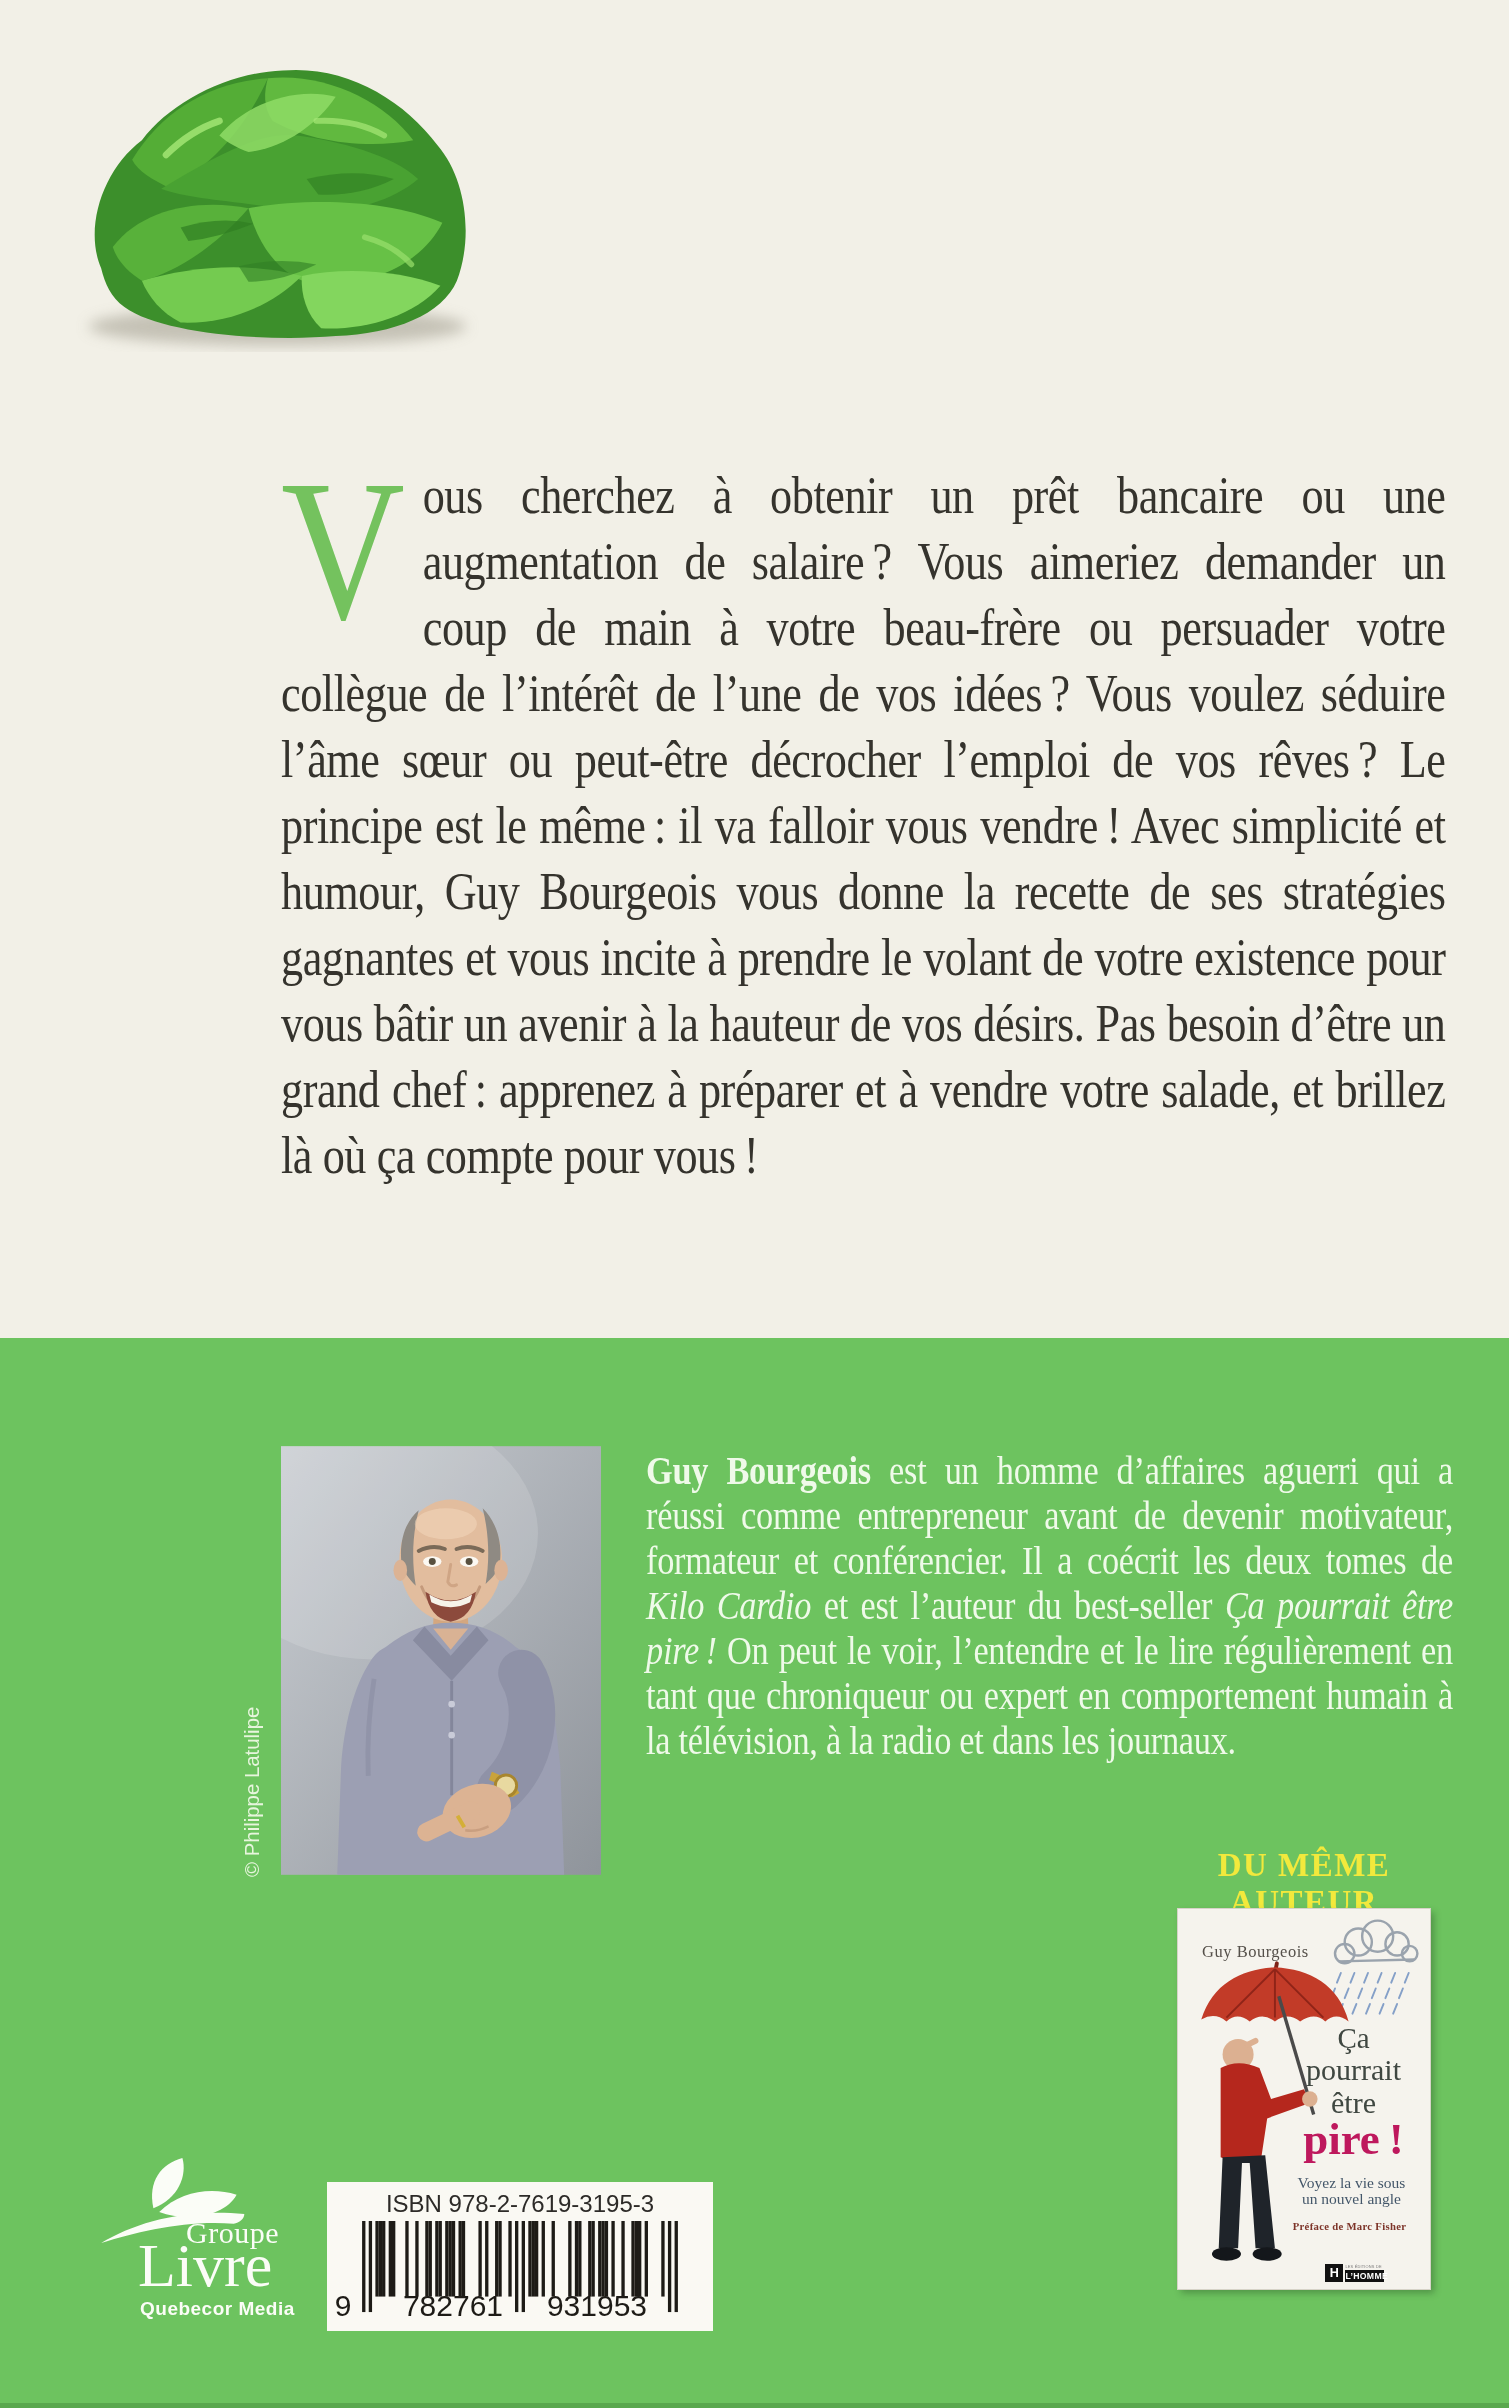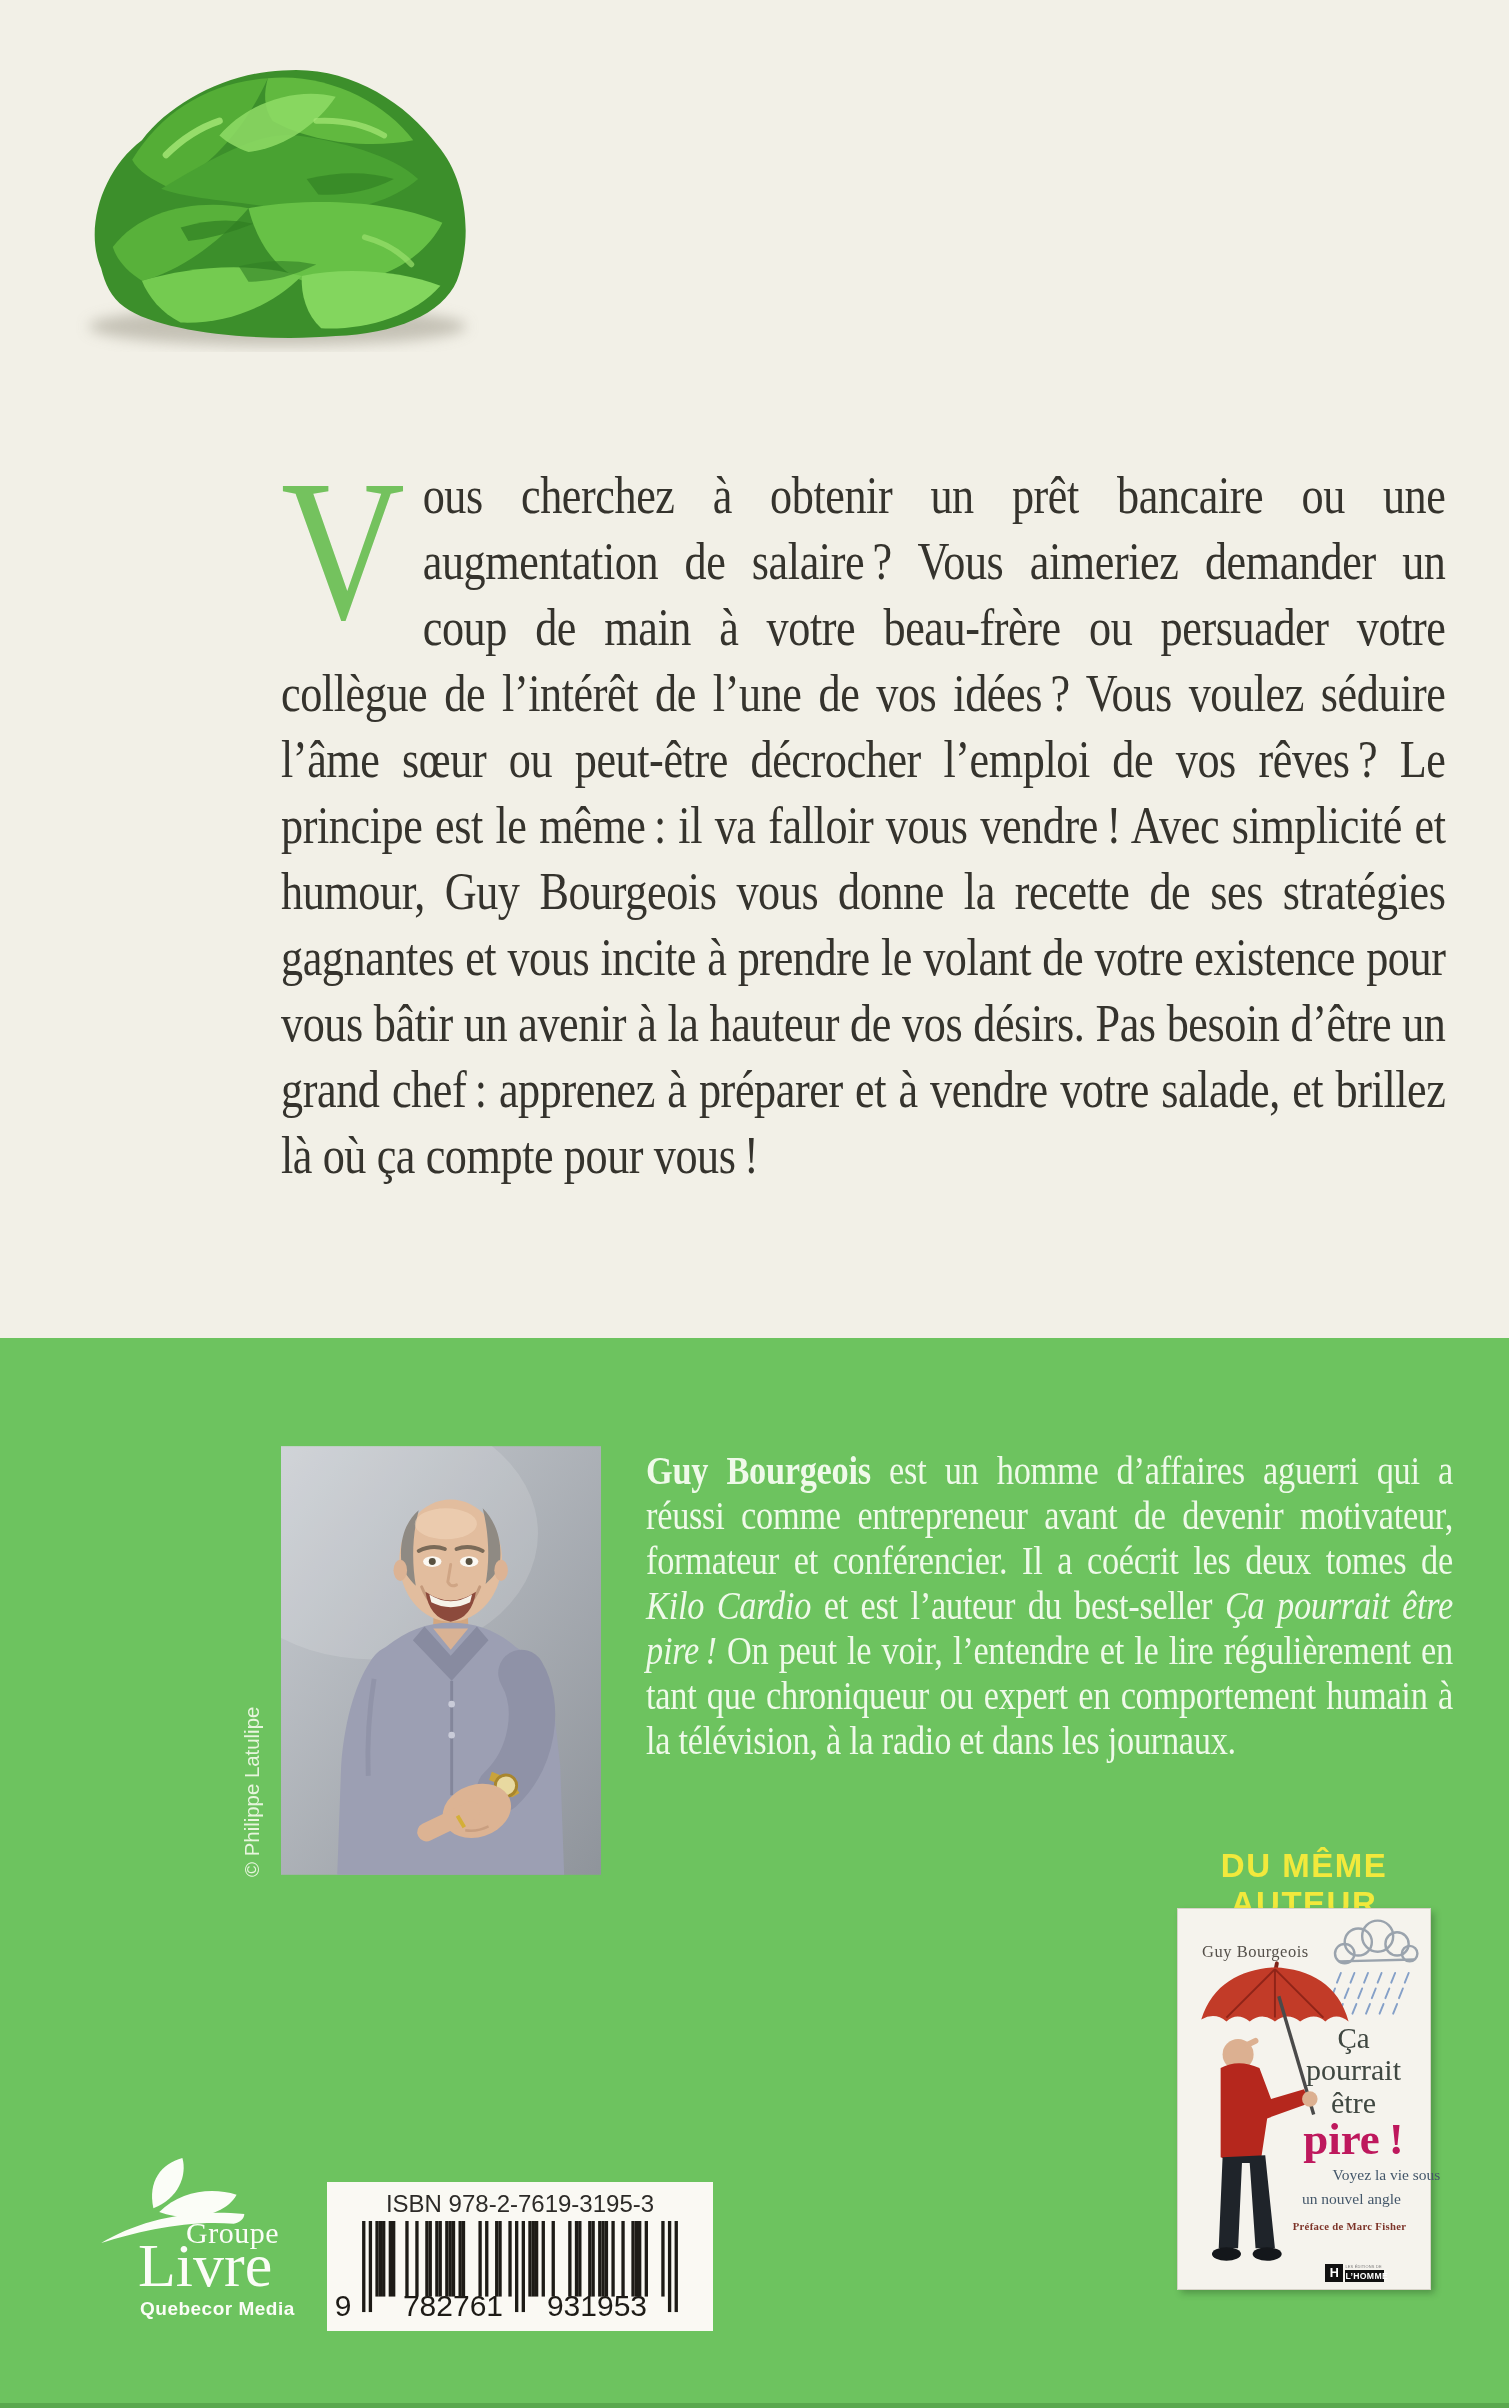--- a/index.html
+++ b/index.html
@@ -20,37 +20,37 @@
   .credit{position:absolute;left:241px;top:539px;transform:rotate(-90deg);
           transform-origin:0 0;white-space:nowrap;
           font-family:"Liberation Sans",sans-serif;font-size:20.4px;color:#e7f5dd;}
   .bio{position:absolute;left:646px;top:110px;width:917px;margin:0;
        transform:scaleX(.88);transform-origin:left top;
        font-size:39px;line-height:45px;letter-spacing:-0.3px;
        color:#effae9;text-align:justify;}
   .bio b{font-weight:bold;}
   .bio i{font-style:italic;}
   .same-author{position:absolute;left:1177px;top:509px;width:254px;text-align:center;
-               font-family:Liberation Sans, sans-serif;font-weight:bold;
+               font-family:Liberation Serif, serif;font-weight:bold;
                font-size:33px;letter-spacing:1.5px;color:#f2e93c;}
   
   .thumb{position:absolute;left:1177px;top:570px;width:252px;height:380px;
          background:#f5f3ed;border:1px solid #d6d3c8;
          box-shadow:3.9px 3.9px 6.8px rgba(30,60,30,.35);}
   .thumb *{position:absolute;}
   .t-author{left:19.4px;top:33px;width:116px;font-size:16.5px;letter-spacing:0.5px;
             color:#55504a;text-align:center;}
   .t-art{left:0;top:0;width:252px;height:380px;}
   .t-title{width:165px;left:93px;text-align:center;color:#3f4741;line-height:1;}
   .t-ca{top:115px;font-size:29px;padding-right:43px;}
   .t-pourrait{top:146px;font-size:30px;}
   .t-etre{top:179px;font-size:30px;padding-right:9.7px;}
   .t-pire{top:208px;font-size:45px;color:#be185d;font-weight:bold;}
   .t-sub{width:165px;left:91px;text-align:center;color:#44576a;font-size:15.5px;line-height:19.4px;}
-  .t-sub1{top:256px;padding-left:35px;} .t-sub2{top:280px;}
+  .t-sub1{top:264px;} .t-sub2{top:280px;}
   .t-preface{width:165px;left:89px;top:311px;text-align:center;color:#7c3328;
              font-size:10.7px;font-weight:bold;letter-spacing:0.3px;}
   .t-logo{left:147px;top:355px;width:52px;height:18.4px;}
   .t-logo .sq{left:0;top:0;width:18.4px;height:18.4px;background:#111;color:#fff;
               font-family:"Liberation Sans",sans-serif;font-size:12.6px;font-weight:bold;
               text-align:center;line-height:18.4px;}
   .t-logo .ed{left:20.4px;top:0px;width:39px;font-family:"Liberation Sans",sans-serif;
               font-size:3.9px;color:#777;letter-spacing:0.2px;}
   .t-logo .hm{left:20.4px;top:5.8px;width:39px;height:12.6px;background:#111;color:#fff;
               font-family:"Liberation Sans",sans-serif;font-size:8.7px;font-weight:bold;

